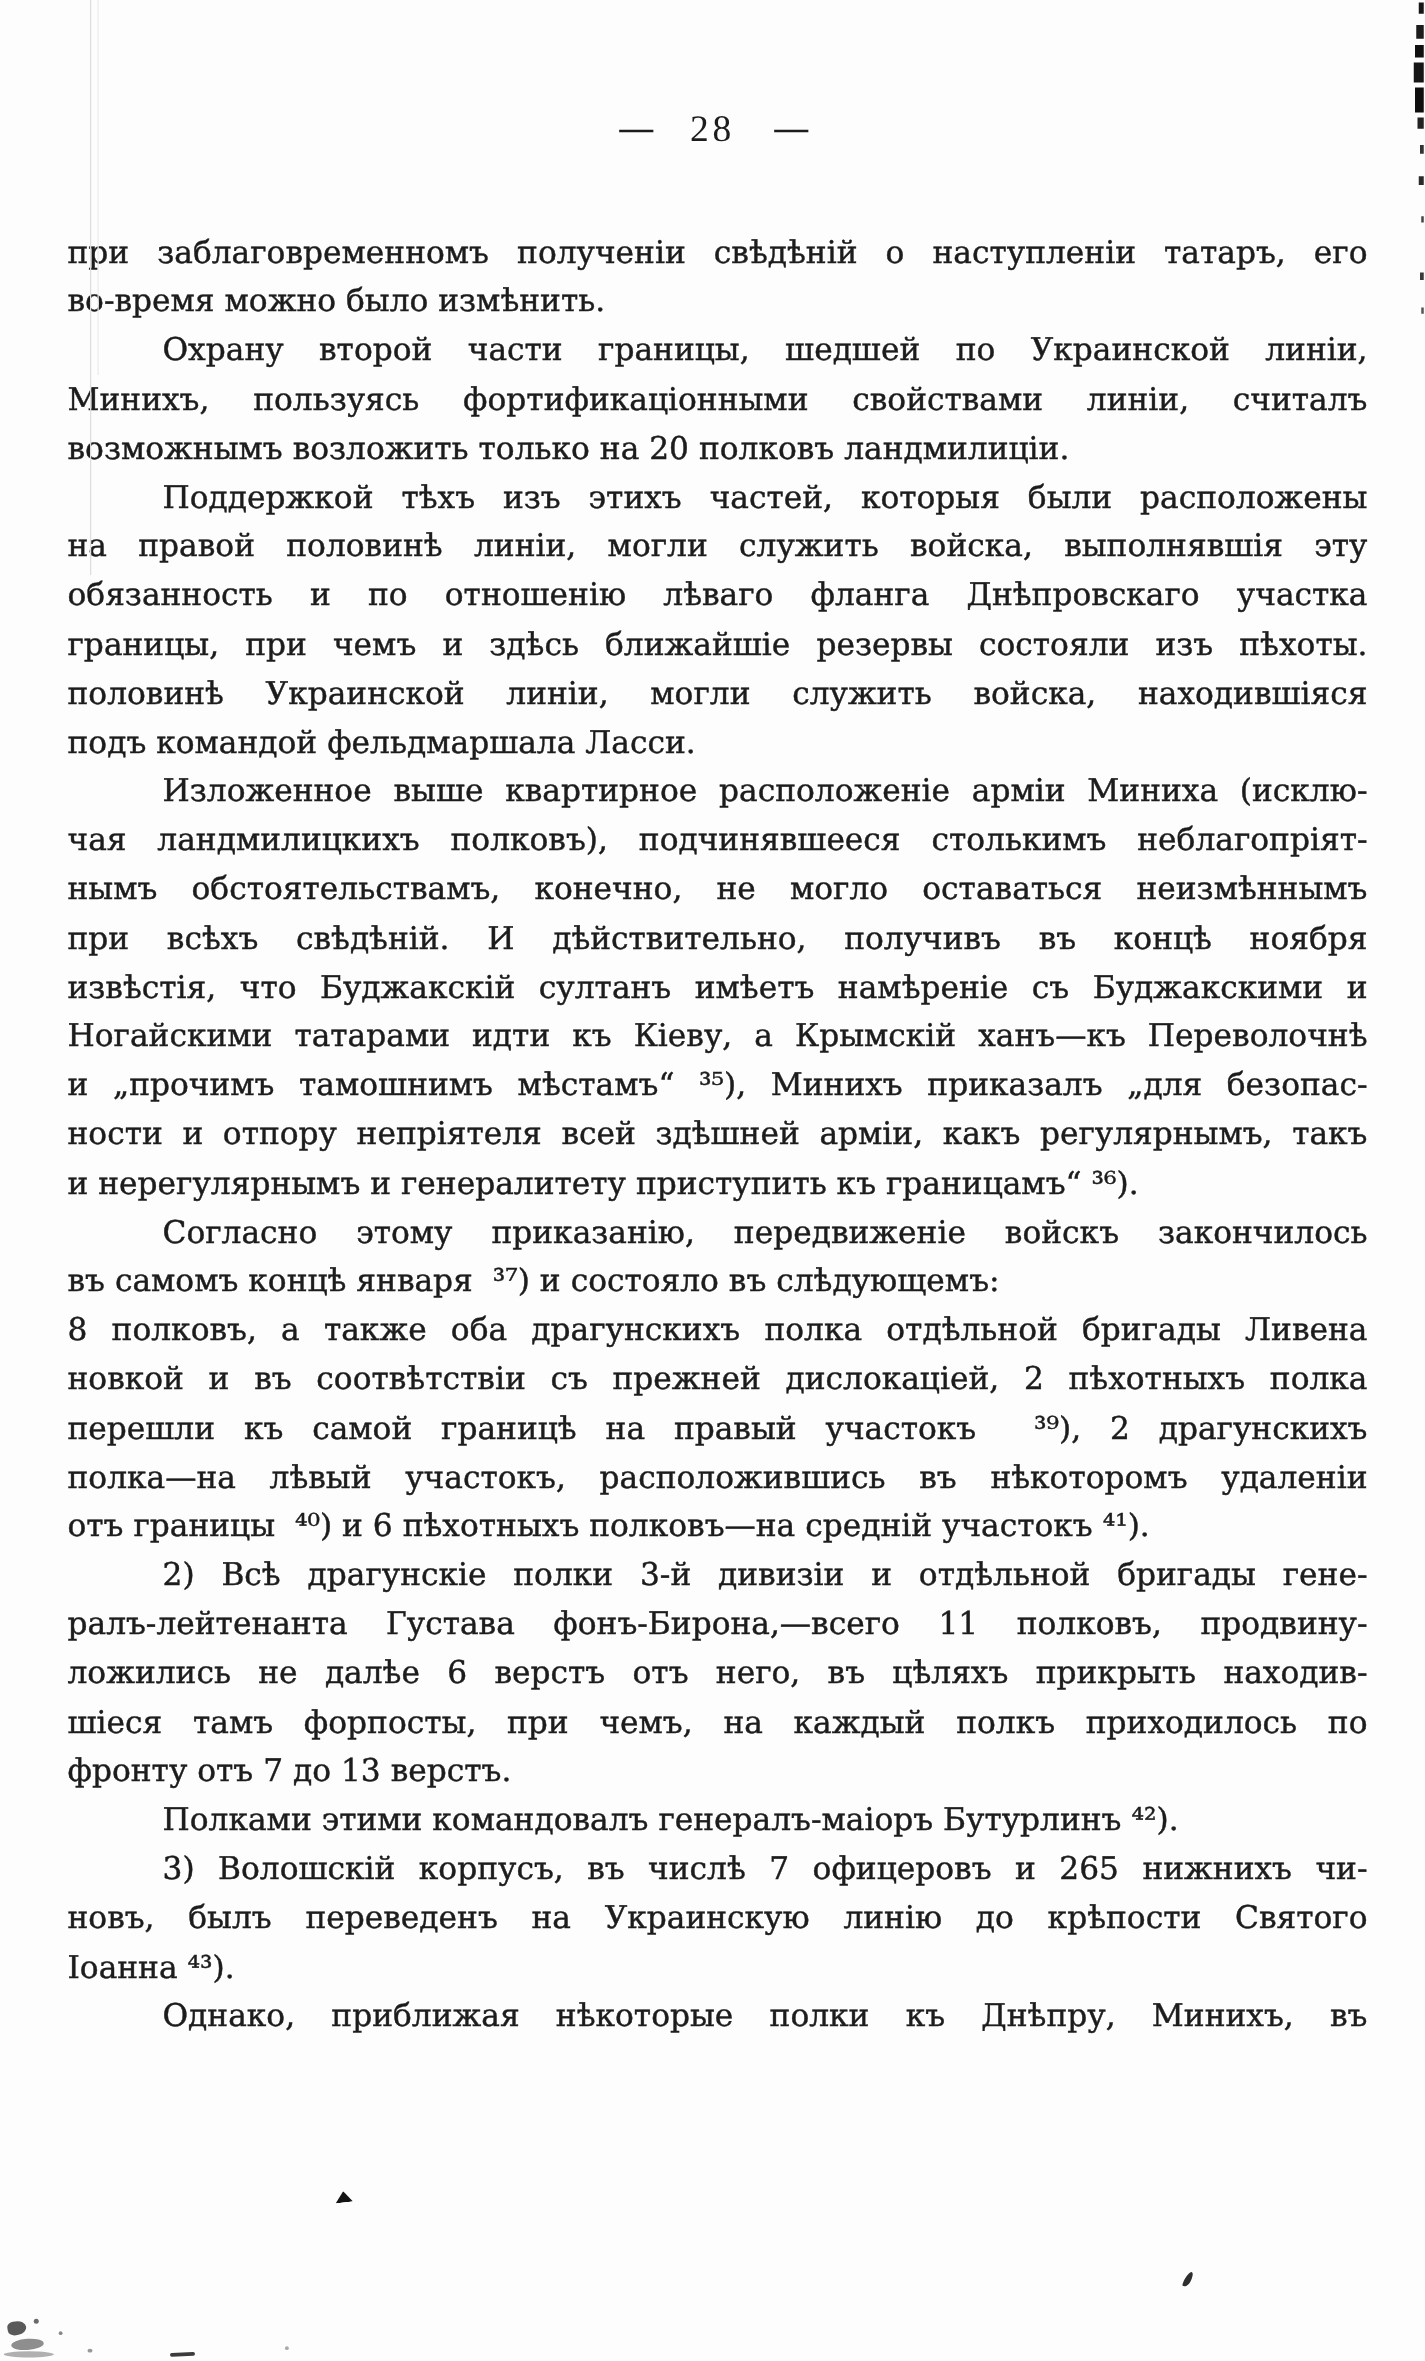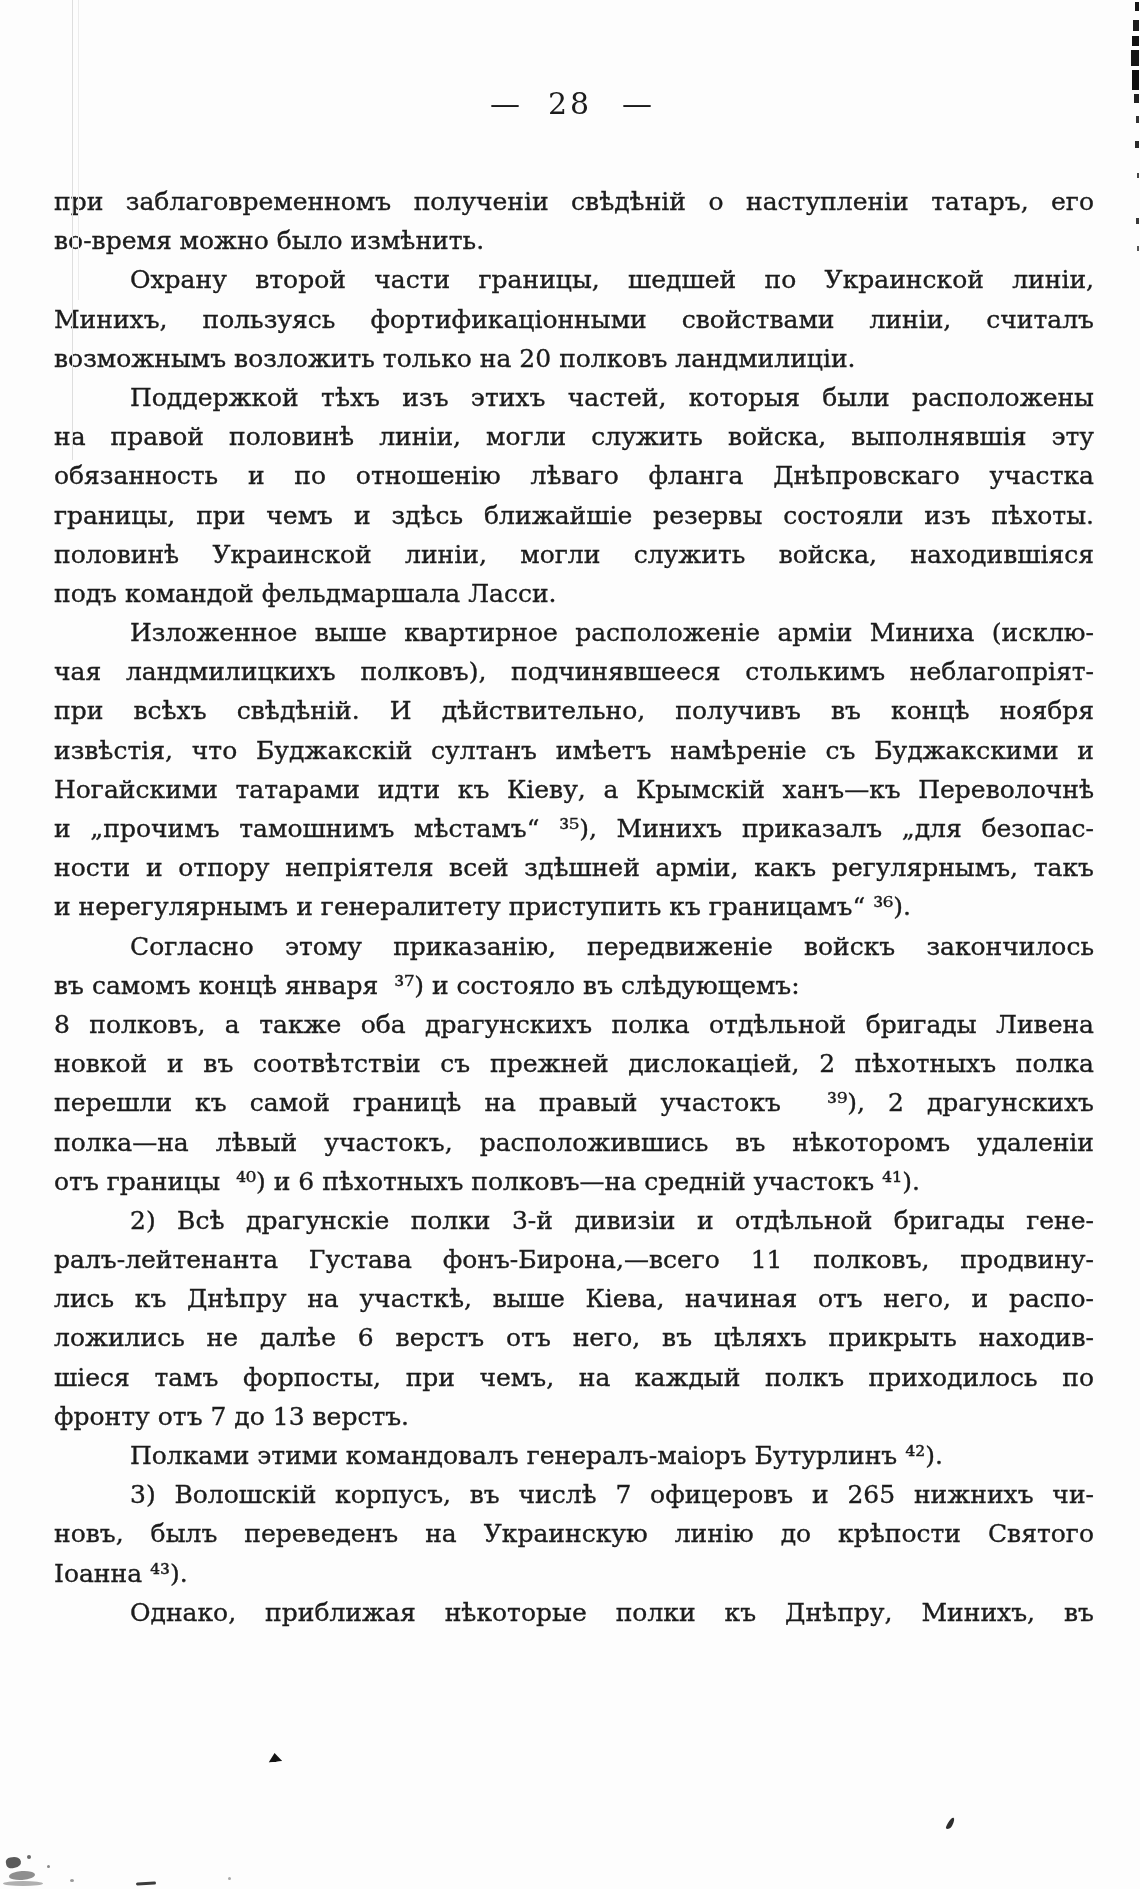--- a/index.html
+++ b/index.html
@@ -10,21 +10,21 @@
     overflow:hidden;
     font-family:"DejaVu Serif","Liberation Serif",serif;
     color:#1c1c1c;
   }
   .running-head{
     position:absolute;top:86px;left:0;width:100%;
     display:flex;justify-content:center;align-items:baseline;gap:30px;
     font-size:30px;
   }
   .running-head .dash{letter-spacing:-2px;}
-  .running-head .pgnum{letter-spacing:3px;}
+  .running-head .pgnum{letter-spacing:3px;font-family:Liberation Serif, serif;}
   .text-block{
     position:absolute;left:54px;top:182px;width:1040px;
   }
   .line{
     font-size:25px;
     line-height:39.2px;height:39.2px;
     text-align:justify;text-align-last:justify;
     -webkit-text-stroke:0.35px #1c1c1c;
     white-space:normal;overflow:hidden;
   }
@@ -63,36 +63,36 @@
       <div class="line">Минихъ, пользуясь фортификаціонными свойствами линіи, считалъ</div>
       <div class="line noj">возможнымъ возложить только на 20 полковъ ландмилиціи.</div>
       <div class="line ind">Поддержкой тѣхъ изъ этихъ частей, которыя были расположены</div>
       <div class="line">на правой половинѣ линіи, могли служить войска, выполнявшія эту</div>
       <div class="line">обязанность и по отношенію лѣваго фланга Днѣпровскаго участка</div>
       <div class="line">границы, при чемъ и здѣсь ближайшіе резервы состояли изъ пѣхоты.</div>
       <div class="line">половинѣ Украинской линіи, могли служить войска, находившіяся</div>
       <div class="line noj">подъ командой фельдмаршала Ласси.</div>
       <div class="line ind">Изложенное выше квартирное расположеніе арміи Миниха (исклю-</div>
       <div class="line">чая ландмилицкихъ полковъ), подчинявшееся столькимъ неблагопріят-</div>
+      <div class="line">нымъ обстоятельствамъ, конечно, не могло оставаться неизмѣннымъ</div>
       <div class="line">при всѣхъ свѣдѣній. И дѣйствительно, получивъ въ концѣ ноября</div>
       <div class="line">извѣстія, что Буджакскій султанъ имѣетъ намѣреніе съ Буджакскими и</div>
       <div class="line">Ногайскими татарами идти къ Кіеву, а Крымскій ханъ—къ Переволочнѣ</div>
       <div class="line">и „прочимъ тамошнимъ мѣстамъ“ ³⁵), Минихъ приказалъ „для безопас-</div>
       <div class="line">ности и отпору непріятеля всей здѣшней арміи, какъ регулярнымъ, такъ</div>
       <div class="line noj">и нерегулярнымъ и генералитету приступить къ границамъ“ ³⁶).</div>
       <div class="line ind">Согласно этому приказанію, передвиженіе войскъ закончилось</div>
       <div class="line noj">въ самомъ концѣ января &nbsp;³⁷) и состояло въ слѣдующемъ:</div>
       <div class="line">8 полковъ, а также оба драгунскихъ полка отдѣльной бригады Ливена</div>
       <div class="line">новкой и въ соотвѣтствіи съ прежней дислокаціей, 2 пѣхотныхъ полка</div>
       <div class="line">перешли къ самой границѣ на правый участокъ &nbsp;³⁹), 2 драгунскихъ</div>
       <div class="line">полка—на лѣвый участокъ, расположившись въ нѣкоторомъ удаленіи</div>
       <div class="line noj">отъ границы &nbsp;⁴⁰) и 6 пѣхотныхъ полковъ—на средній участокъ ⁴¹).</div>
       <div class="line ind">2) Всѣ драгунскіе полки 3-й дивизіи и отдѣльной бригады гене-</div>
       <div class="line">ралъ-лейтенанта Густава фонъ-Бирона,—всего 11 полковъ, продвину-</div>
-      <div class="line">лись къ Днѣпру на участкѣ, выше Кіева, начиная отъ него, и распо-</div>
       <div class="line">ложились не далѣе 6 верстъ отъ него, въ цѣляхъ прикрыть находив-</div>
       <div class="line">шіеся тамъ форпосты, при чемъ, на каждый полкъ приходилось по</div>
       <div class="line noj">фронту отъ 7 до 13 верстъ.</div>
       <div class="line ind noj">Полками этими командовалъ генералъ-маіоръ Бутурлинъ ⁴²).</div>
       <div class="line ind">3) Волошскій корпусъ, въ числѣ 7 офицеровъ и 265 нижнихъ чи-</div>
       <div class="line">новъ, былъ переведенъ на Украинскую линію до крѣпости Святого</div>
       <div class="line noj">Іоанна ⁴³).</div>
       <div class="line ind">Однако, приближая нѣкоторые полки къ Днѣпру, Минихъ, въ</div>
     </div>
 

